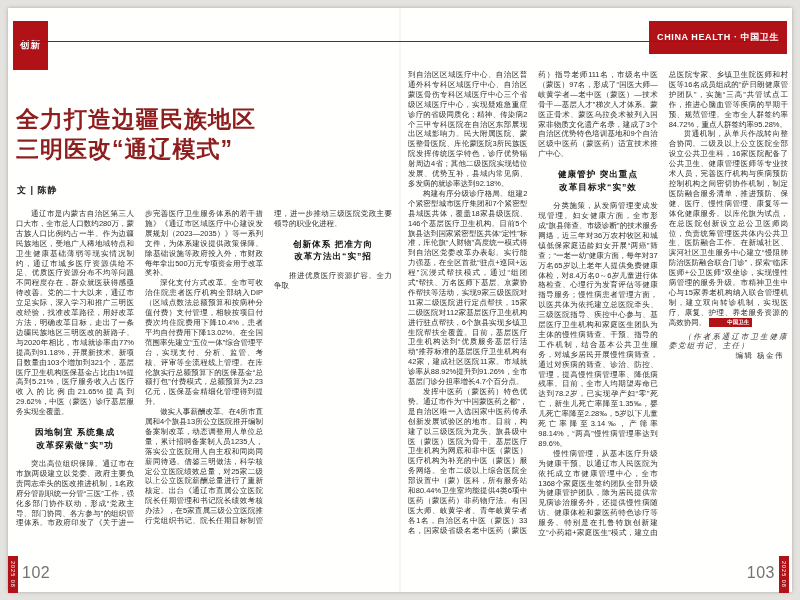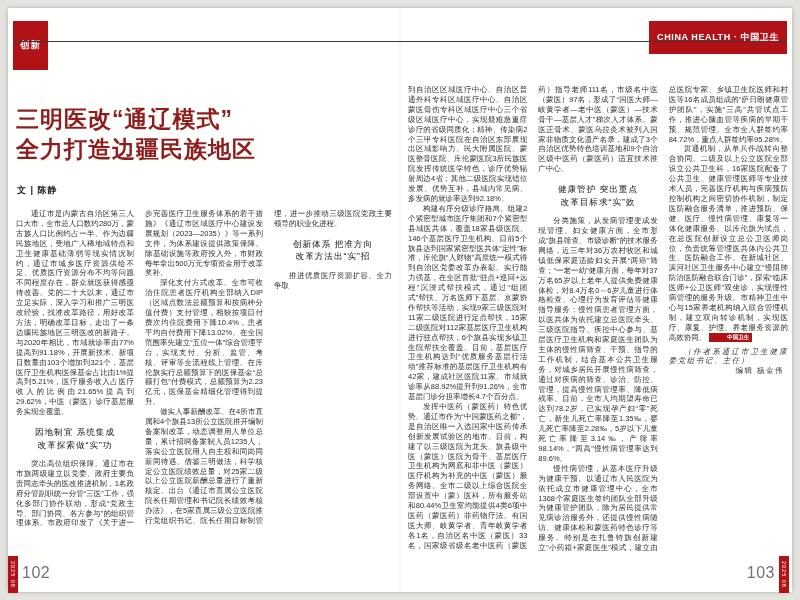--- a/index.html
+++ b/index.html
@@ -14,26 +14,26 @@
   #hdr-right{right:13px;padding:8px 8px;font-size:9px;letter-spacing:.6px;}
   #hdr-rule{position:absolute;left:13px;top:41px;width:774px;height:1px;background:#3c3c3c;}
 
   #title{position:absolute;left:16px;top:104px;width:300px;color:#8e1d1d;
          font-weight:800;font-size:23px;line-height:30px;letter-spacing:1px;}
   #byline{position:absolute;left:17px;top:184px;font-size:9px;font-weight:bold;color:#1c1c1c;letter-spacing:1px;}
 
   .cols{position:absolute;column-gap:11px;column-count:3;column-fill:auto;overflow:hidden;
         font-size:7.5px;line-height:9.9px;color:#2e2e2e;text-align:justify;}
   #left-cols{left:16px;top:209px;width:376px;height:322px;}
-  #right-cols{left:408px;top:85px;width:380px;height:470px;}
+  #right-cols{left:408px;top:70px;width:380px;height:470px;}
 
   .para{margin:0;text-indent:2em;}
   .para-cont{margin:0;text-indent:0;}
   .subhead{margin:9px 0 8px 0;font-size:8.6px;line-height:12.5px;text-align:center;
-           color:#141414;font-weight:normal;letter-spacing:1px;}
+           color:#141414;font-weight:bold;letter-spacing:1px;}
   .end-badge{display:inline-block;background:#b01218;color:#fff;font-size:5.5px;line-height:7px;
              padding:1px 3px;margin-left:3px;font-weight:bold;vertical-align:middle;}
   .note{margin:4px 0 0 0;text-indent:2em;font-family:"Liberation Serif","DejaVu Serif",serif;
         font-style:italic;color:#3a3a3a;letter-spacing:1.5px;}
   .editor{margin:0 4px 0 0;text-align:right;font-family:"Liberation Serif","DejaVu Serif",serif;
           color:#3a3a3a;letter-spacing:1.5px;}
 
   .spine{position:absolute;width:10px;height:37px;background:#b01218;color:#fff;
          display:flex;align-items:center;justify-content:center;}
   .spine span{writing-mode:vertical-rl;font-size:5.5px;letter-spacing:1px;white-space:nowrap;}
@@ -52,22 +52,22 @@
 
   <div id="hdr-left" class="hdr-tab">
     <span>创新</span>
   </div>
   <div id="hdr-right" class="hdr-tab">
     <span>CHINA HEALTH · 中国卫生</span>
   </div>
   <div id="hdr-rule"></div>
 
   <div id="title">
+    <div>全力打造边疆民族地区</div>
     <div>三明医改“通辽模式”</div>
-    <div>全力打造边疆民族地区</div>
   </div>
   <div id="byline">文 | 陈静</div>
 
   <div id="left-cols" class="cols">
       <p class="para">通辽市是内蒙古自治区第三人口大市，全市总人口数约280万，蒙古族人口比例约占一半。作为边疆民族地区，受地广人稀地域特点和卫生健康基础薄弱等现实情况制约，通辽市城乡医疗资源供给不足、优质医疗资源分布不均等问题不同程度存在，群众就医获得感亟待改善。党的二十大以来，通辽市立足实际，深入学习和推广三明医改经验，找准改革路径，用好改革方法，明确改革目标，走出了一条边疆民族地区三明医改的新路子。与2020年相比，市域就诊率由77%提高到91.18%，开展新技术、新项目数量由103个增加到321个，基层医疗卫生机构医保基金占比由1%提高到5.21%，医疗服务收入占医疗收入的比例由21.65%提高到29.62%，中医（蒙医）诊疗基层服务实现全覆盖。</p>
       <h3 class="subhead">因地制宜 系统集成<br>改革探索做“实”功</h3>
       <p class="para">突出高位组织保障。通辽市在市旗两级建立以党委、政府主要负责同志牵头的医改推进机制，1名政府分管副职统一分管“三医”工作，强化多部门协作联动，形成“党政主导、部门协同、各方参与”的组织管理体系。市政府印发了《关于进一步完善医疗卫生服务体系的若干措施》《通辽市区域医疗中心建设发展规划（2023—2035）》等一系列文件，为体系建设提供政策保障。除基础设施等政府投入外，市财政每年拿出500万元专项资金用于改革奖补。</p>
       <p class="para">深化支付方式改革。全市可收治住院患者医疗机构全部纳入DIP（区域点数法总额预算和按病种分值付费）支付管理，相较按项目付费次均住院费用下降10.4%，患者平均自付费用下降13.02%。在全国范围率先建立“五位一体”综合管理平台，实现支付、分析、监管、考核、评审等全流程线上管理。在库伦旗实行总额预算下的医保基金“总额打包”付费模式，总额预算为2.23亿元，医保基金精细化管理得到提升。</p>
       <p class="para">做实人事薪酬改革。在4所市直属和4个旗县13所公立医院推开编制备案制改革，动态调整用人单位总量，累计招聘备案制人员1235人，落实公立医院用人自主权和同岗同薪同待遇。借鉴三明做法，科学核定公立医院绩效总量，对25家二级以上公立医院薪酬总量进行了重新核定。出台《通辽市直属公立医院院长任期管理和书记院长绩效考核办法》，在5家直属三级公立医院推行党组织书记、院长任期目标制管理，进一步推动三级医院党政主要领导的职业化进程。</p>
       <h3 class="subhead">创新体系 把准方向<br>改革方法出“实”招</h3>

